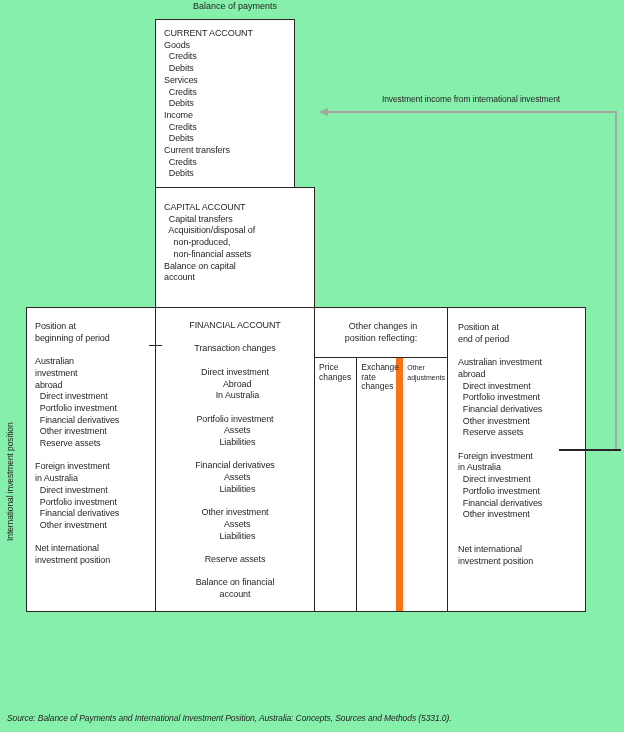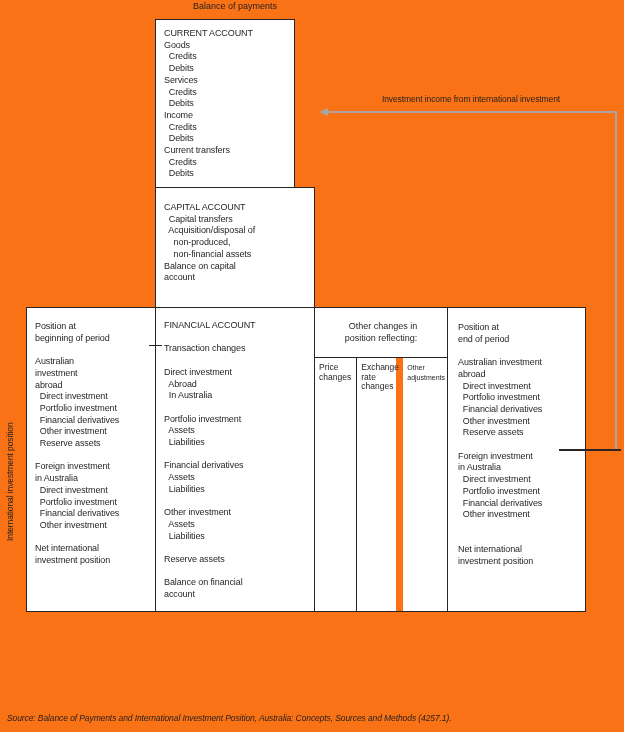--- a/index.html
+++ b/index.html
@@ -1,19 +1,19 @@
 <!DOCTYPE html>
 <html><head>
 <meta charset="utf-8">
 <style>
   html,body{margin:0;padding:0;background:#ffffff;}
   .canvas{
     position:relative;
     width:624px;height:732px;
-    background:#f97316;
+    background:#86efac;
     font-family:"Liberation Sans", sans-serif;
     color:#231f20;
     overflow:hidden;
   }
   .box{
     position:absolute;
     border:1px solid #2b2426;
     box-sizing:border-box;
     background:#ffffff;
   }
@@ -23,21 +23,21 @@
     line-height:11.7px;
     letter-spacing:-0.1px;
   }
   .title{
     position:absolute;left:155px;top:1px;width:160px;
     text-align:center;font-size:9px;
   }
   
   .current-box{left:155px;top:19px;width:140px;height:169px;padding:8px 4px 0 8px;}
   .capital-box{left:155px;top:187px;width:160px;height:121px;padding:14px 4px 0 8px;}
-  .financial-box{left:155px;top:307px;width:160px;height:305px;padding:12px 8px 0 8px;}
+  .financial-box{left:155px;top:307px;width:160px;height:305px;padding:12px 8px 0 8px;text-align:center;}
   .neterrors-box{left:155px;top:611px;width:160px;height:88px;padding:8px 4px 0 8px;}
   
   .left-box{left:26px;top:307px;width:130px;height:305px;padding:13px 2px 0 8px;}
   .right-box{left:447px;top:307px;width:139px;height:305px;padding:14px 2px 0 10px;}
   
   .other-box{left:314px;top:307px;width:134px;height:305px;padding:0;display:flex;flex-direction:column;}
   .oc-head{
     height:50px;box-sizing:border-box;border-bottom:1px solid #2b2426;
     display:flex;align-items:center;justify-content:center;text-align:right;
     font-size:9px;line-height:11.5px;white-space:pre;
@@ -199,15 +199,15 @@
 
   <div class="rot-label">International investment position</div>
 
   <div class="arrow-label">Investment income from international investment</div>
   <div class="arrow-h"></div>
   <div class="arrow-v"></div>
   <div class="arrow-head"></div>
   <div class="connector-h"></div>
   <div class="tick-left"></div>
 
-  <div class="source-line">Source: Balance of Payments and International Investment Position, Australia: Concepts, Sources and Methods (4257.1).</div>
+  <div class="source-line">Source: Balance of Payments and International Investment Position, Australia: Concepts, Sources and Methods (5331.0).</div>
 
 </div>
 
 </body></html>

